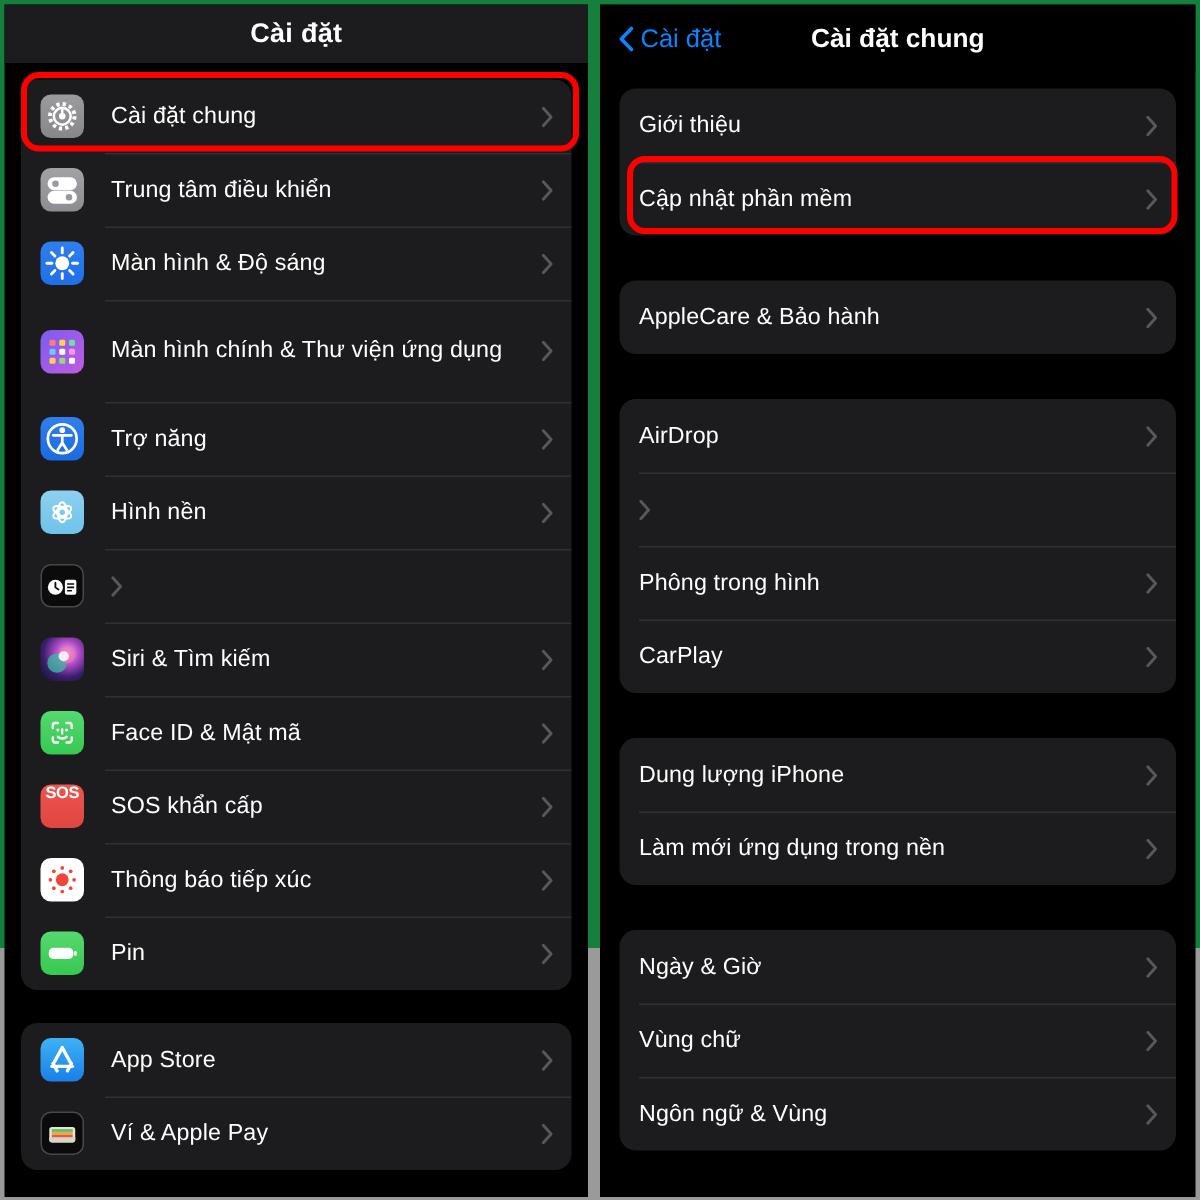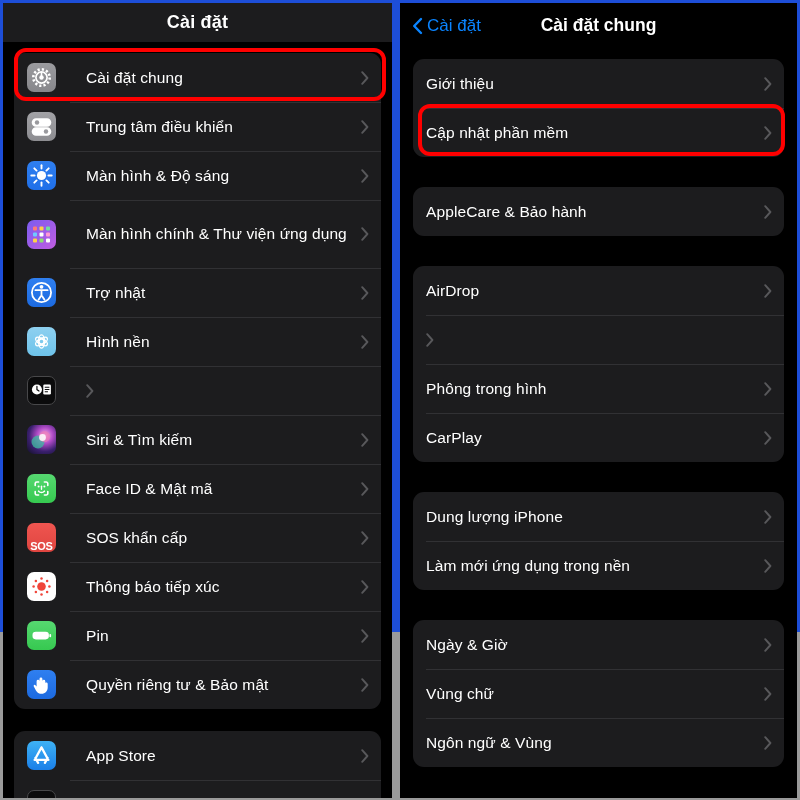--- a/index.html
+++ b/index.html
@@ -5,21 +5,21 @@
   * { box-sizing: border-box; margin: 0; padding: 0; }
   html, body {
     width: 800px; height: 800px;
     background: #9a9a9a;
     font-family: "Liberation Sans", sans-serif;
     overflow: hidden;
   }
   #screen {
     position: relative;
     width: 800px; height: 632px;
-    background: #1d4ed8;
+    background: #15803d;
   }
 
   
   .panel {
     position: absolute;
     top: 3px;
     height: 795px;
     background: #000000;
     overflow: hidden;
   }
@@ -93,23 +93,23 @@
     left: 56px; right: 0; top: 0;
     height: 1px;
     background: #313134;
   }
   #panel-right .row + .row::before { left: 13px; }
 
   .ico {
     width: 29px; height: 29px;
     border-radius: 7px;
     flex: 0 0 29px;
-    margin-right: 30px;
+    margin-right: 18px;
     display: flex;
-    align-items: flex-end;
+    align-items: flex-start;
     justify-content: center;
     overflow: hidden;
   }
   .label {
     color: #ffffff;
     font-size: 15.5px;
     line-height: 20px;
     flex: 1 1 auto;
     letter-spacing: .1px;
   }
@@ -222,21 +222,21 @@
               </svg></span>
           </div>
           <div class="row">
             <span class="ico" style="background: linear-gradient(rgb(47, 127, 240), rgb(28, 106, 224));">
               <svg viewBox="0 0 29 29" width="29" height="29">
                 <circle cx="14.5" cy="14.5" r="9.6" fill="none" stroke="#fff" stroke-width="1.8"></circle>
                 <circle cx="14.5" cy="8.8" r="1.9" fill="#fff"></circle>
                 <path d="M8.4 12.2h12.2M14.5 12.6v5M14.5 17.2l-3 4.6M14.5 17.2l3 4.6" stroke="#fff" stroke-width="1.8" fill="none" stroke-linecap="round"></path>
               </svg>
             </span>
-            <span class="label">Trợ nhật</span>
+            <span class="label">Trợ năng</span>
             <span class="chevron-right"><svg viewBox="0 0 8 14" width="8" height="14">
                 <polyline points="1.2,1.2 6.4,7 1.2,12.8" fill="none" stroke="#636366" stroke-width="1.9" stroke-linecap="round" stroke-linejoin="round"></polyline>
               </svg></span>
           </div>
           <div class="row">
             <span class="ico" style="background: linear-gradient(rgb(142, 208, 240), rgb(110, 195, 234));">
               <svg viewBox="0 0 29 29" width="29" height="29">
                 <g fill="none" stroke="#fff" stroke-width="1.35">
                   <ellipse cx="14.5" cy="14.5" rx="3" ry="6.6"></ellipse>
                   <ellipse cx="14.5" cy="14.5" rx="3" ry="6.6" transform="rotate(60 14.5 14.5)"></ellipse>
@@ -331,31 +331,20 @@
               </svg></span>
           </div>
           <div class="row">
             <span class="ico" style="background: linear-gradient(rgb(86, 216, 112), rgb(54, 201, 80));">
               <svg viewBox="0 0 29 29" width="29" height="29">
                 <rect x="5.5" y="10.8" width="16.4" height="7.6" rx="3.3" fill="#fff"></rect>
                 <rect x="22.4" y="13" width="1.7" height="3.2" rx=".8" fill="#fff"></rect>
               </svg>
             </span>
             <span class="label">Pin</span>
-            <span class="chevron-right"><svg viewBox="0 0 8 14" width="8" height="14">
-                <polyline points="1.2,1.2 6.4,7 1.2,12.8" fill="none" stroke="#636366" stroke-width="1.9" stroke-linecap="round" stroke-linejoin="round"></polyline>
-              </svg></span>
-          </div>
-          <div class="row">
-            <span class="ico" style="background: linear-gradient(rgb(47, 127, 240), rgb(28, 106, 224));">
-              <svg viewBox="0 0 29 29" width="29" height="29">
-                <path d="M9.6 16.4v-5.2a1.45 1.45 0 0 1 2.9 0v-2.2a1.45 1.45 0 0 1 2.9 0v2.2a1.45 1.45 0 0 1 2.9 0v1.6a1.45 1.45 0 0 1 2.4 1.1v3.6c0 3.6-2.6 6.3-6.1 6.3-3.6 0-5-2.2-6.3-4.6l-1.5-2.8c-.5-.9.5-1.9 1.4-1.4l1.4 1.4z" fill="#fff"></path>
-              </svg>
-            </span>
-            <span class="label">Quyền riêng tư &amp; Bảo mật</span>
             <span class="chevron-right"><svg viewBox="0 0 8 14" width="8" height="14">
                 <polyline points="1.2,1.2 6.4,7 1.2,12.8" fill="none" stroke="#636366" stroke-width="1.9" stroke-linecap="round" stroke-linejoin="round"></polyline>
               </svg></span>
           </div>
         </div>
       <div class="gap-m"></div>
       <div class="group" id="left-group-1">
           <div class="row">
             <span class="ico" style="background: linear-gradient(rgb(62, 178, 245), rgb(26, 127, 232));">
               <svg viewBox="0 0 29 29" width="29" height="29">

